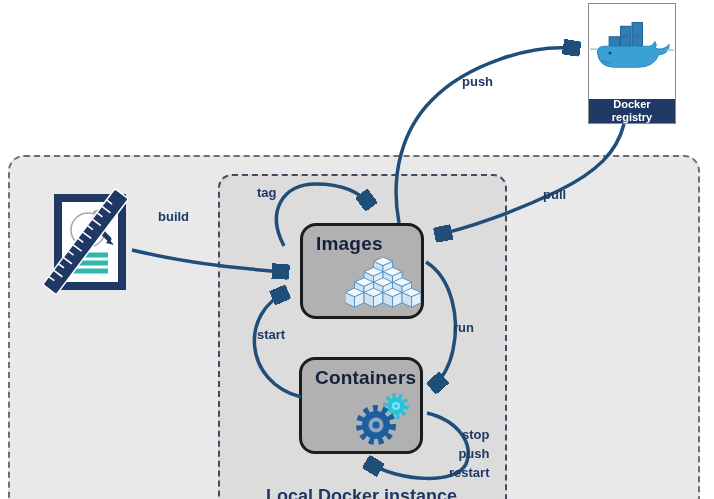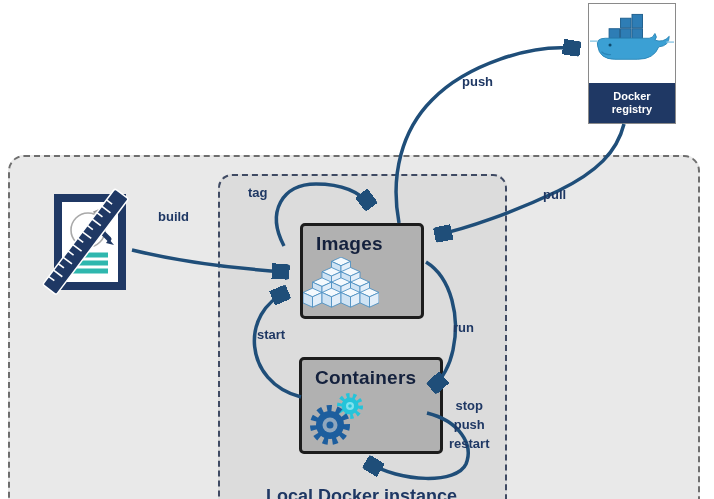--- a/index.html
+++ b/index.html
@@ -12,55 +12,55 @@
   .outer-zone{
     position:absolute;left:8px;top:155px;width:688px;height:360px;
     background:#e9e9e9;border:2px dashed #6e6e6e;border-radius:16px;
   }
   .inner-zone{
     position:absolute;left:218px;top:174px;width:285px;height:340px;
     background:#dcdcdc;border:2px dashed #3f4a63;border-radius:14px;
   }
   
   .node{
-    position:absolute;background:#b1b1b1;border:3px solid #1c1c1c;border-radius:5px;
-    box-sizing:border-box;display:flex;flex-direction:column;align-items:flex-start;
+    position:absolute;background:#b1b1b1;border:3px solid #1c1c1c;border-radius:16px;
+    box-sizing:border-box;display:flex;flex-direction:column;align-items:flex-end;
   }
   .node-title{
     align-self:flex-start;padding:7px 0 0 13px;
     font-weight:bold;font-size:19px;color:#14213d;letter-spacing:0.2px;
   }
   #images-node{left:300px;top:223px;width:124px;height:96px;}
-  #containers-node{left:299px;top:357px;width:144px;height:97px;}
+  #containers-node{left:299px;top:357px;width:124px;height:97px;}
   
   .arrow-label{
     position:absolute;font-weight:bold;font-size:13px;color:#1f3864;white-space:nowrap;
   }
   #label-build{left:150px;top:209px;margin-left:8px;}
-  #label-tag{left:248px;top:185px;}
+  #label-tag{left:257px;top:185px;}
   #label-push{left:462px;top:74px;}
   #label-pull{left:543px;top:175px;margin-top:12px;}
   #label-run{left:453px;top:320px;}
   #label-commit{left:257px;top:327px;}
-  #label-lifecycle{left:449px;top:396px;line-height:19px;text-align:center;}
+  #label-lifecycle{left:449px;top:425px;line-height:19px;text-align:right;}
   
   #dockerfile-icon-wrap{position:absolute;left:36px;top:184px;width:104px;height:118px;}
   #dockerfile-label{
     position:absolute;left:26px;top:292px;width:124px;text-align:center;
     font-weight:bold;font-size:19px;color:#1f3864;
   }
   
   #registry-node{
     position:absolute;left:588px;top:3px;width:88px;height:121px;
     background:#ffffff;border:1px solid #8a8a8a;box-sizing:border-box;
     display:flex;flex-direction:column;
   }
   #registry-logo{flex:1;display:flex;align-items:center;justify-content:center;}
   #registry-strip{
-    height:40px;background:#1f3864;color:#ffffff;font-weight:bold;font-size:11px;
+    height:24px;background:#1f3864;color:#ffffff;font-weight:bold;font-size:11px;
     display:flex;flex-direction:column;align-items:center;justify-content:center;line-height:13px;
   }
   
   #local-instance-label{
     position:absolute;left:218px;top:486px;width:287px;text-align:center;
     font-weight:bold;font-size:18px;color:#1f3864;
   }
   
   #arrows{position:absolute;left:0;top:0;width:714px;height:499px;pointer-events:none;}
   #arrows path{fill:none;stroke:#1f4e79;stroke-width:3.5;}

